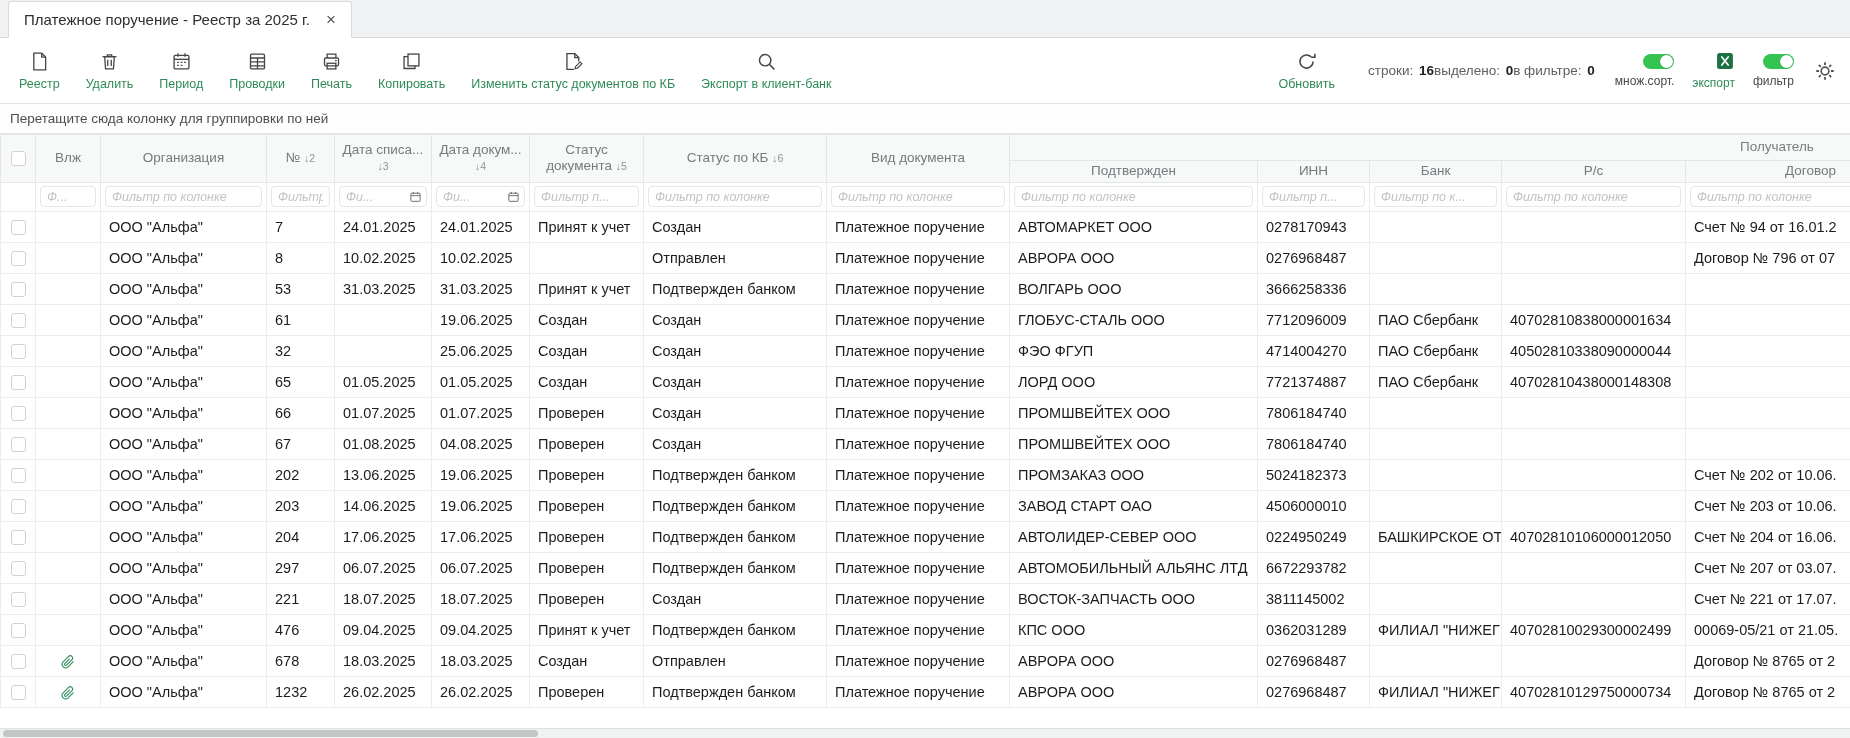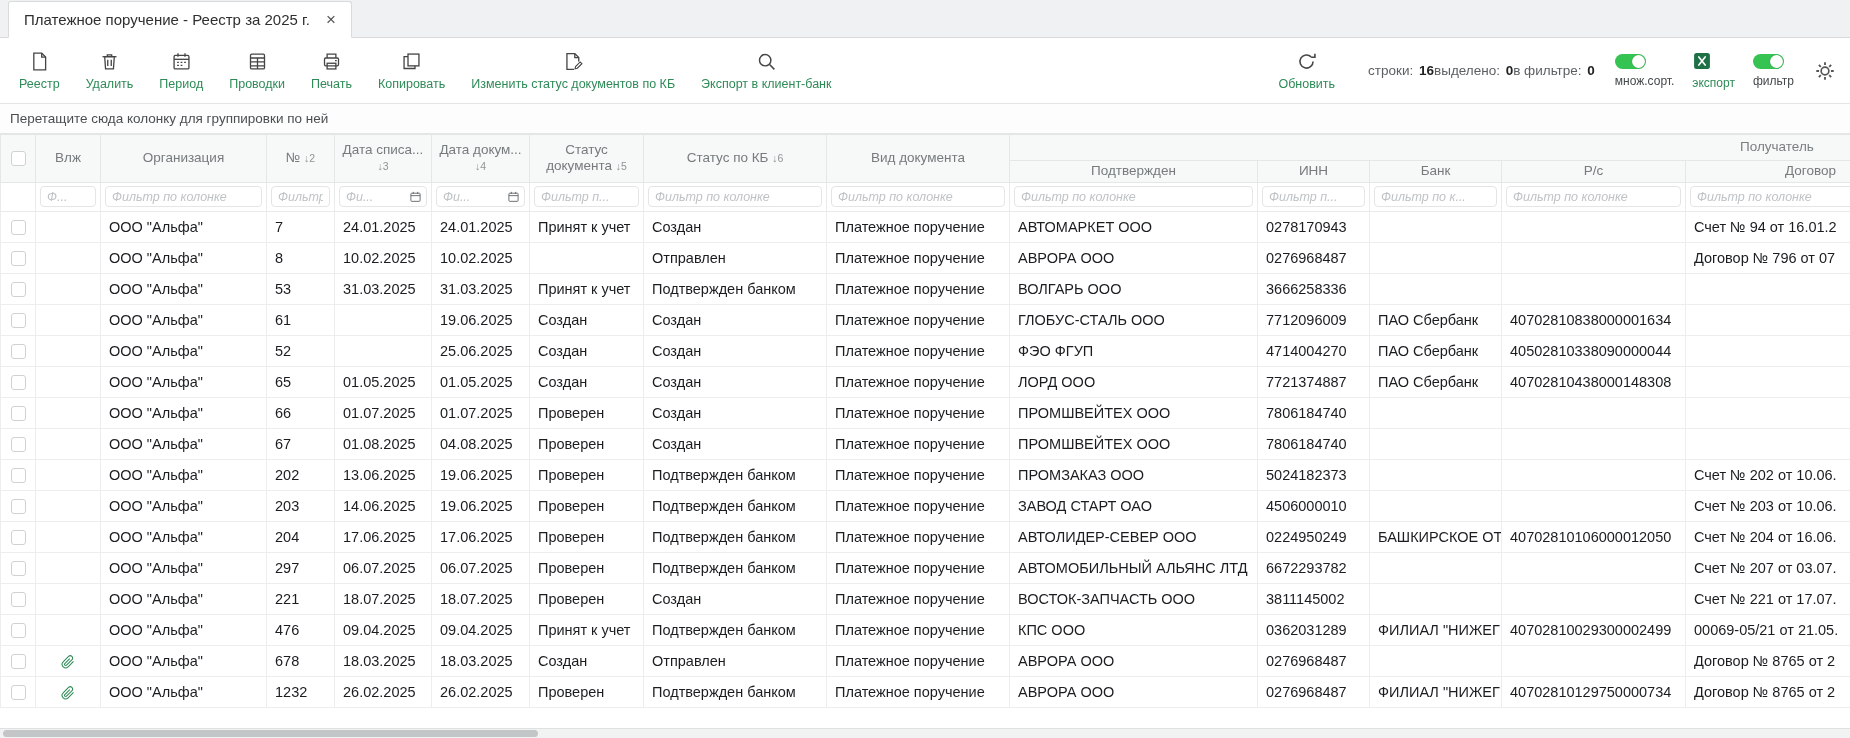--- a/index.html
+++ b/index.html
@@ -25,21 +25,21 @@
   .tb-buttons{display:flex;align-items:center}
   .tb-btn{display:flex;flex-direction:column;align-items:center;justify-content:center;
     gap:5px;padding:4px 13px;cursor:pointer;white-space:nowrap}
   .tb-icon{display:flex;align-items:center;justify-content:center}
   .tb-icon svg{width:21px;height:21px;display:block}
   .tb-label{font-size:12.5px;color:#2e8b57}
   .tb-right{margin-left:auto;display:flex;align-items:center;gap:20px}
   .counters{display:flex;font-size:13.5px;color:#5a5f62;white-space:nowrap}
   .counters b{color:#222;font-weight:bold;margin-left:2px}
   .controls{display:flex;align-items:center;gap:18px}
-  .ctrl{display:flex;flex-direction:column;align-items:flex-start;gap:5px;cursor:pointer}
+  .ctrl{display:flex;flex-direction:column;align-items:flex-end;gap:5px;cursor:pointer}
   .ctrl-label{font-size:12px;color:#44494c;white-space:nowrap}
   .ctrl .green-label{color:#2e8b57}
   .tgl{width:31px;height:15px;border-radius:8px;background:#35c452;position:relative;display:inline-block}
   .tgl::after{content:"";position:absolute;right:1px;top:1px;width:13px;height:13px;border-radius:50%;
     background:#fff;box-shadow:0 0 1px rgba(0,0,0,.4)}
   .gear{display:flex;align-items:center;cursor:pointer}
   .gear svg{width:22px;height:22px}
   .ctrl .tb-icon svg{width:20px;height:20px}
 
   
@@ -340,21 +340,21 @@
             <td>ГЛОБУС-СТАЛЬ ООО</td>
             <td>7712096009</td>
             <td>ПАО Сбербанк</td>
             <td>40702810838000001634</td>
             <td></td>
           </tr>
           <tr>
             <td class="c-check"><input type="checkbox" class="cb" style=""></td>
             <td class="c-attach"></td>
             <td>ООО "Альфа"</td>
-            <td>52</td>
+            <td>32</td>
             <td></td>
             <td>25.06.2025</td>
             <td>Создан</td>
             <td>Создан</td>
             <td>Платежное поручение</td>
             <td>ФЭО ФГУП</td>
             <td>4714004270</td>
             <td>ПАО Сбербанк</td>
             <td>40502810338090000044</td>
             <td></td>

